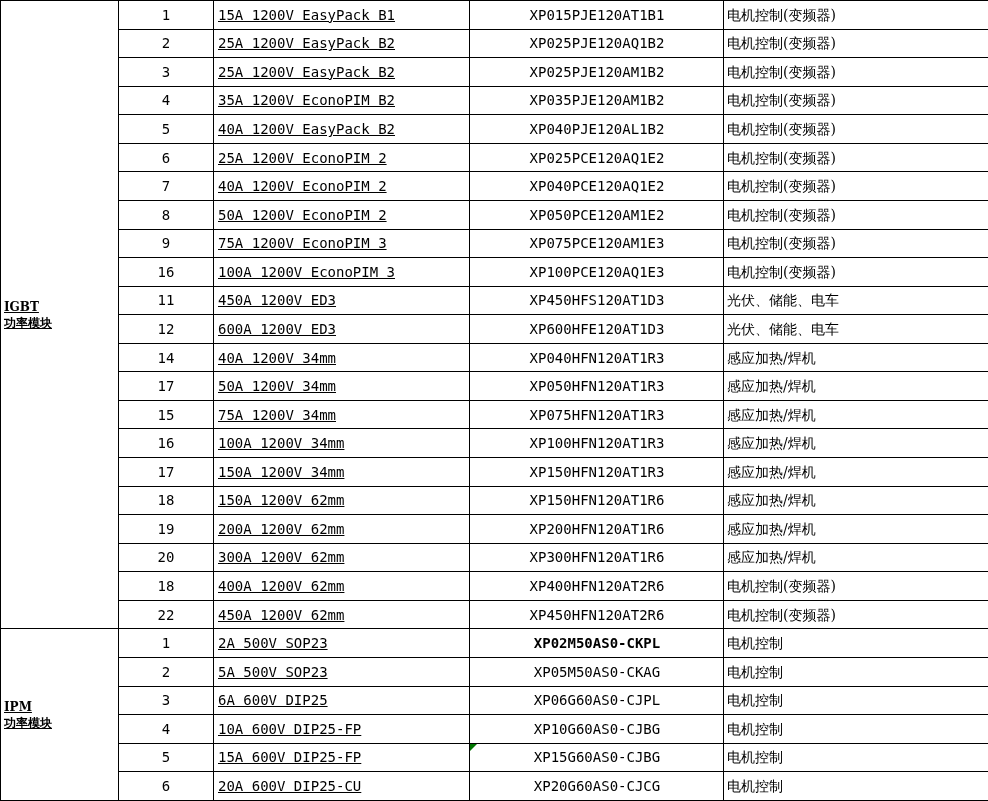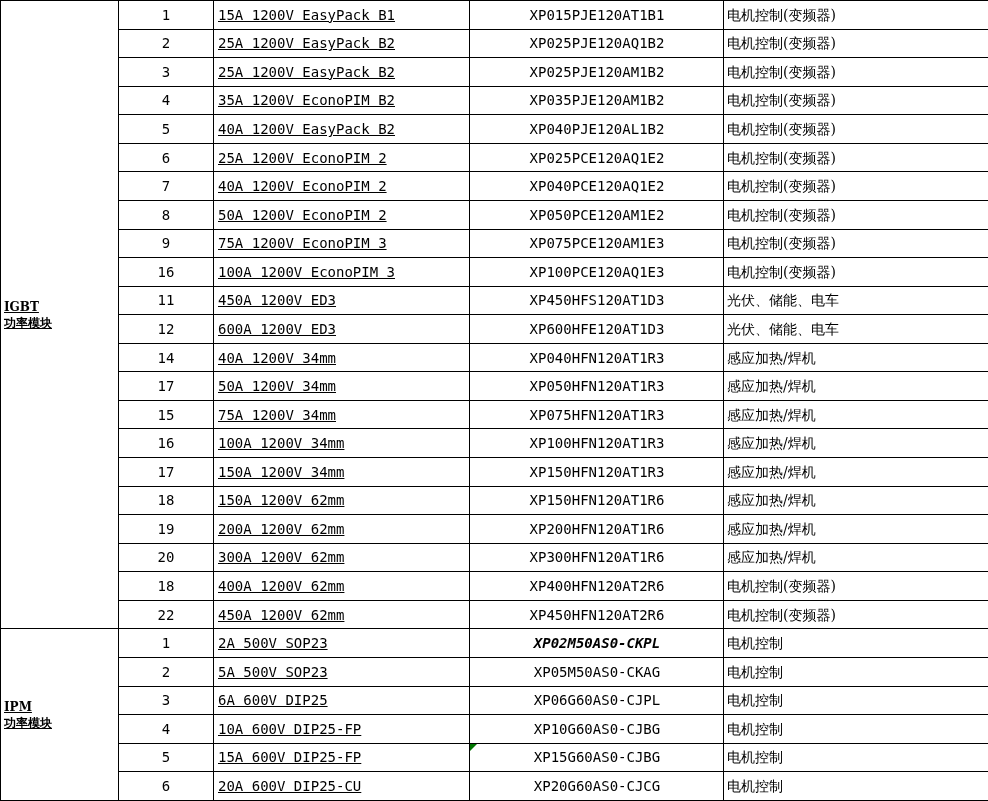--- a/index.html
+++ b/index.html
@@ -26,21 +26,21 @@
     text-align: left;
     font-weight: bold;
     font-family: "DejaVu Serif", "Liberation Serif", serif;
     font-size: 12px;
     text-decoration: underline;
   }
   td.cell-category .cat-line { display: block; line-height: 1.35; }
   td.cell-num  { text-align: center; }
   td.cell-spec { text-align: left; padding-left: 4px; text-decoration: underline; }
   td.cell-part { text-align: center; padding-left: 4px; position: relative; }
-  td.cell-part.bold { font-weight: bold; font-style: italic; }
+  td.cell-part.bold { font-weight: bold; }
   td.cell-app  {
     text-align: left;
     font-family: "DejaVu Serif", "Liberation Serif", serif;
   }
   .corner-marker {
     position: absolute;
     top: 0; left: 0;
     width: 0; height: 0;
     border-top: 7px solid #007500;
     border-right: 7px solid transparent;

